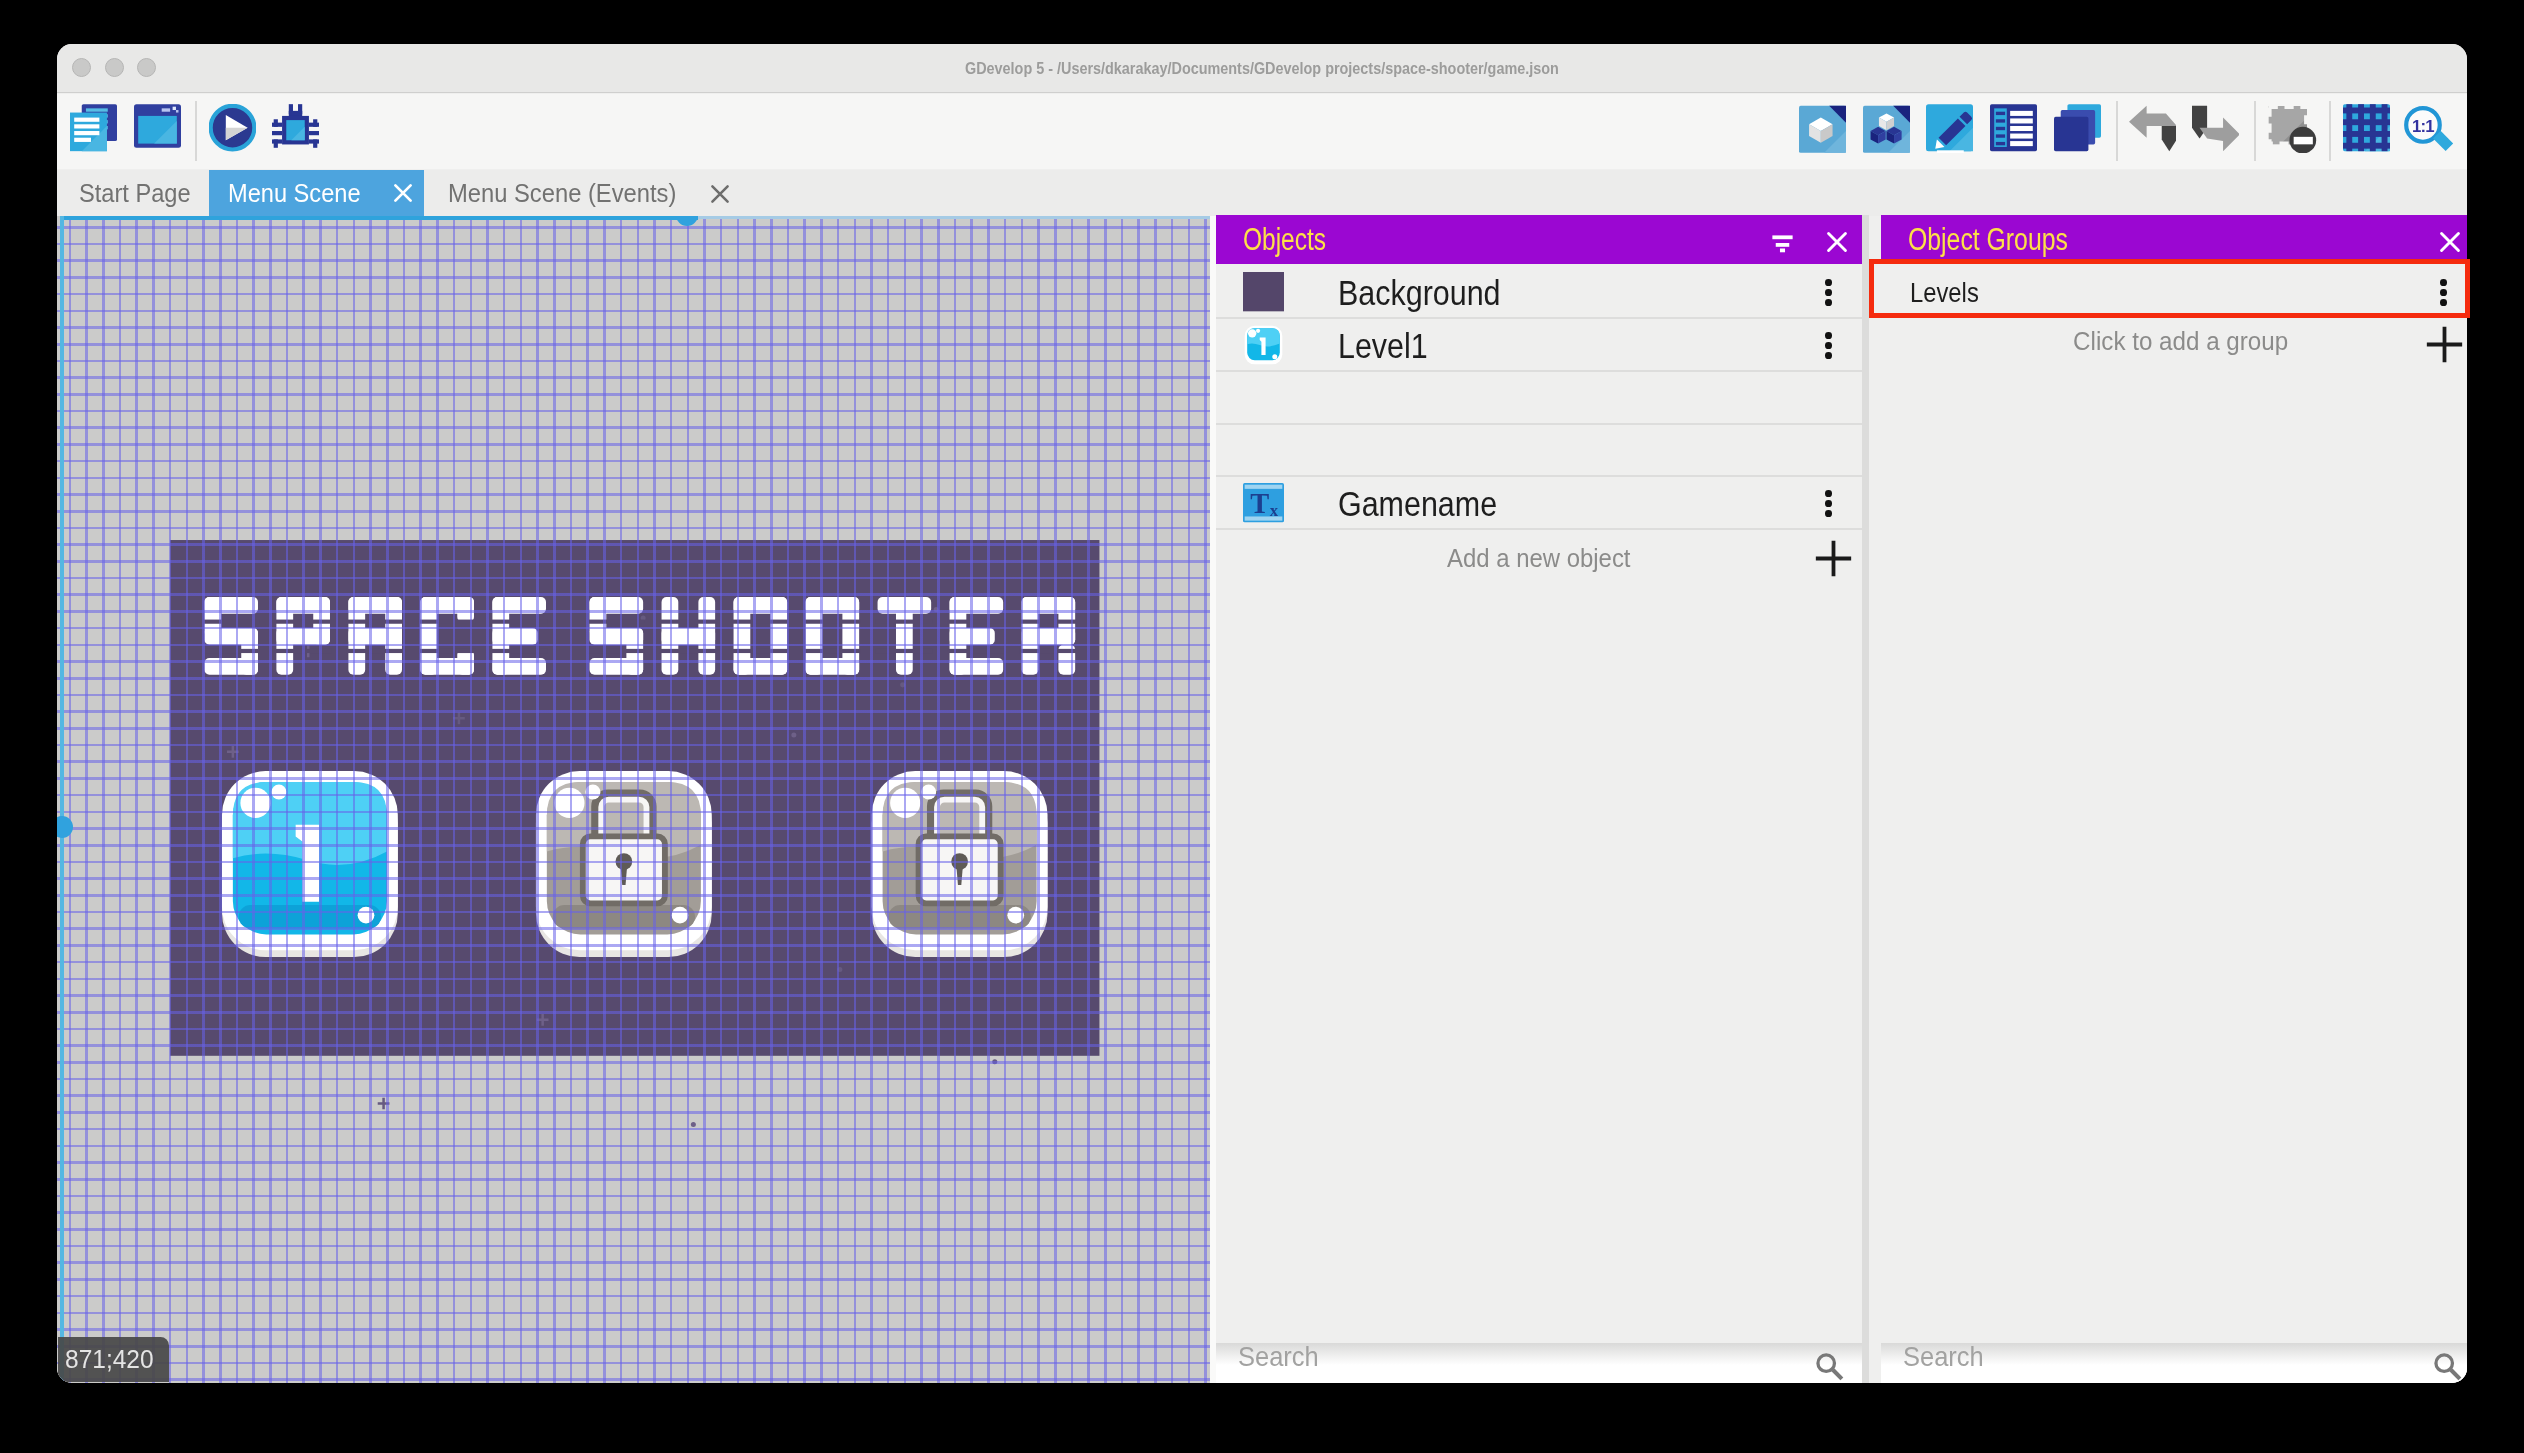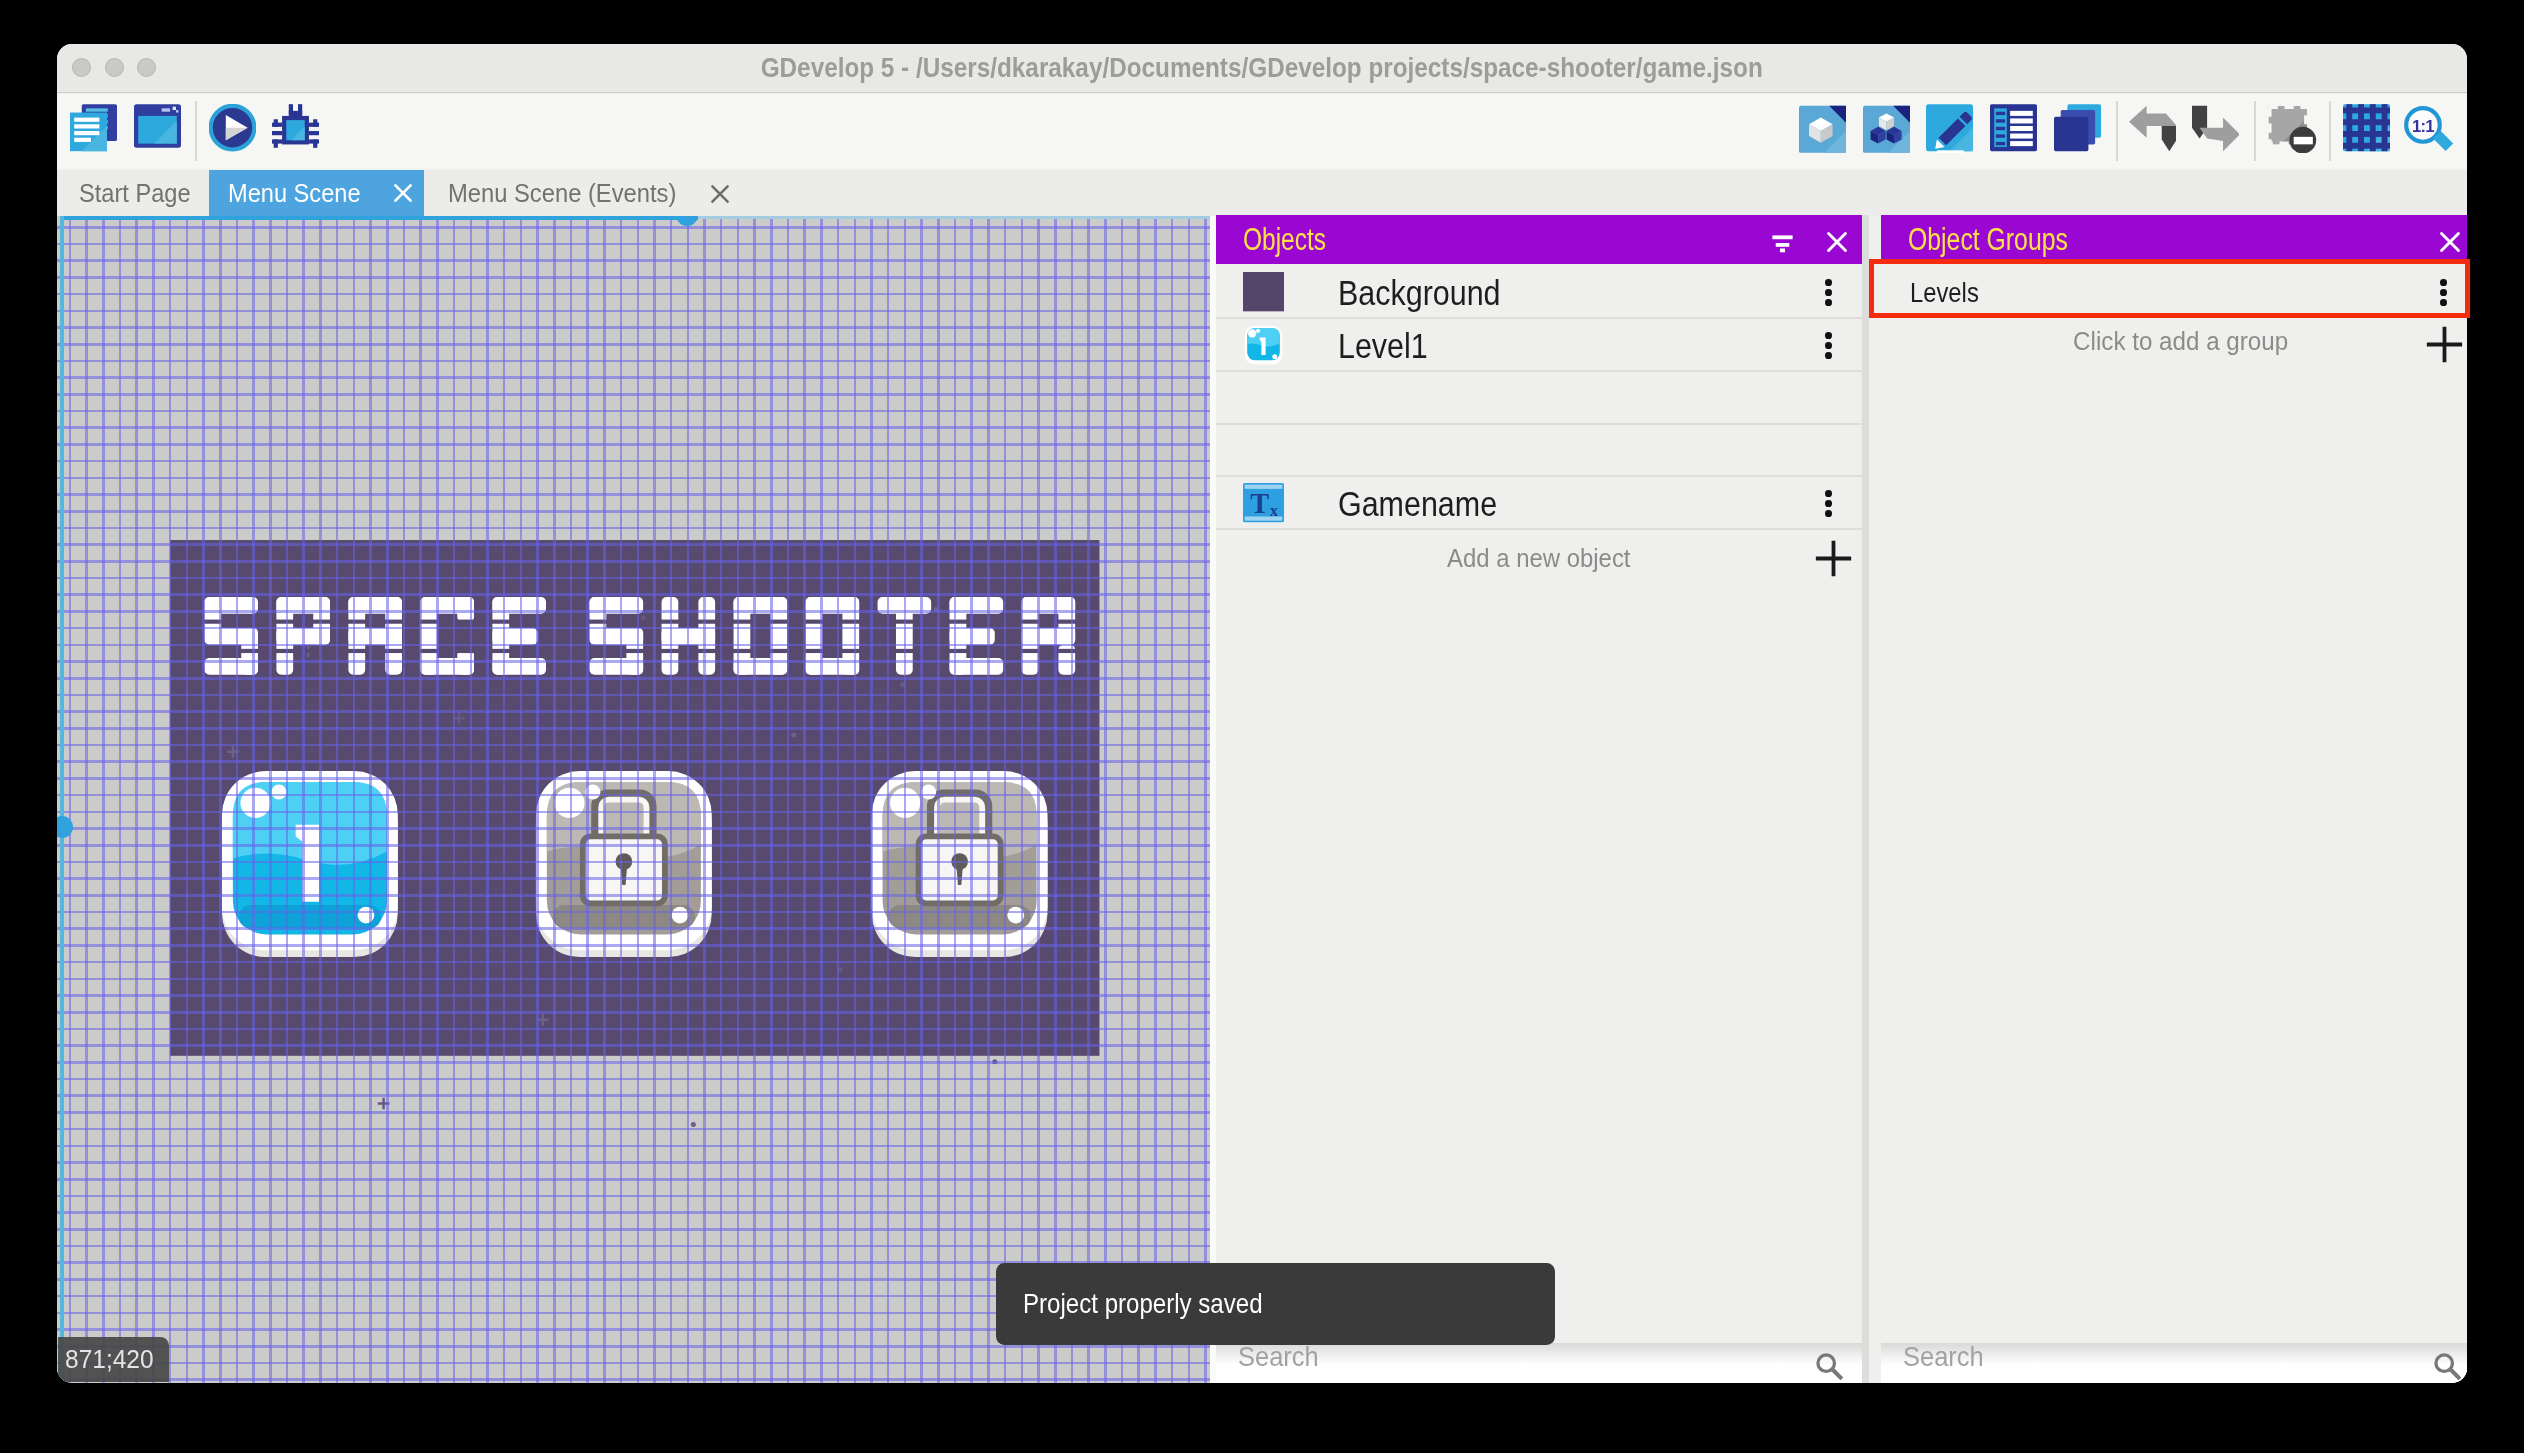--- a/index.html
+++ b/index.html
@@ -5,21 +5,21 @@
 * { margin:0; padding:0; box-sizing:border-box; }
 html,body { width:2525px; height:1453px; background:#000; overflow:hidden;
   font-family:"Liberation Sans", sans-serif; }
 #win { position:absolute; left:57px; top:44px; width:2410px; height:1339px;
   background:#efefee; border-radius:15px; overflow:hidden; }
 #titlebar { position:absolute; left:0; top:0; width:2410px; height:49px;
   background:#e8e8e7; border-bottom:0.8px solid #cfcfce; }
 .tl { position:absolute; top:14.2px; width:19px; height:19px; border-radius:50%;
   background:#c9c9c8; border:0.8px solid #b5b5b4; }
 #title-text { position:absolute; top:0; left:0; width:2410px; height:36px;
-  line-height:49px; text-align:center; font-weight:bold; font-size:27px; color:#9c9c9b; }
+  line-height:49px; text-align:center; font-weight:bold; font-size:16px; color:#9c9c9b; }
 .sx { display:inline-block; transform-origin:0 50%; }
 .sxc { display:inline-block; transform-origin:50% 50%; }
 #toolbar { position:absolute; left:0; top:50px; width:2410px; height:75px; background:#f6f6f5;text-align:right; }
 .ticon { position:absolute; }
 .tsep { position:absolute; top:6.7px; width:1.7px; height:60px; background:#d8d8d7; }
 #tabbar { position:absolute; left:0; top:126px; width:2410px; height:46px; background:#ececeb; }
 .tab { position:absolute; top:0; height:46px; line-height:46px; font-size:25px; color:#727271; }
 #tab-active { position:absolute; left:152px; top:0; width:215px; height:46px;
   background:#4da4de; color:#fff; font-size:25px; line-height:46px; }
 #canvas { position:absolute; left:0; top:172px; width:1153px; height:1168px;
@@ -474,17 +474,16 @@
         </div>
     </div>
     <div class="searchbar">
       <div class="searchtxt"><span class="sx" style="transform:scaleX(0.91);">Search</span></div>
       <svg style="position:absolute;left:550px;top:6.7px;" width="33" height="33" viewBox="0 0 40 40">
           <circle cx="16" cy="16" r="10" fill="none" stroke="#787878" stroke-width="4"></circle>
           <path d="M24 24 L35 35" stroke="#787878" stroke-width="5" stroke-linecap="butt"></path>
         </svg>
     </div>
   </div>
-  <div id="toast"><span class="sx" style="transform:scaleX(0.86);">Project properly saved</span></div>
   <div id="coords"><span class="sx" style="transform:scaleX(0.98);">871;420</span></div>
 </div>
 <div id="redbox"></div>
 
 
 </body></html>

